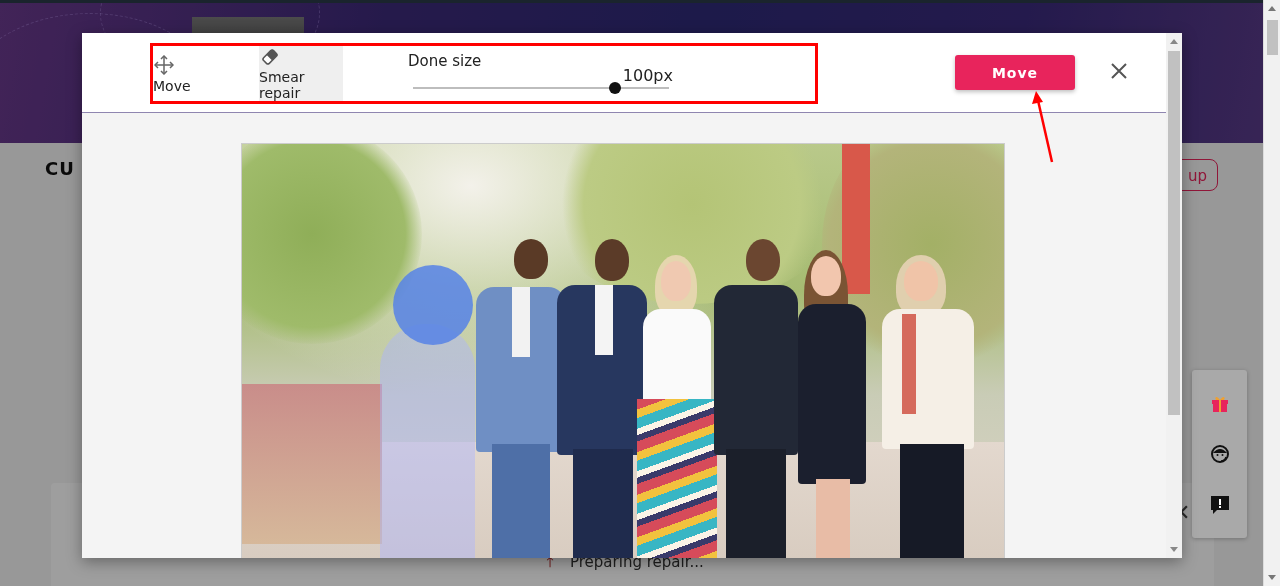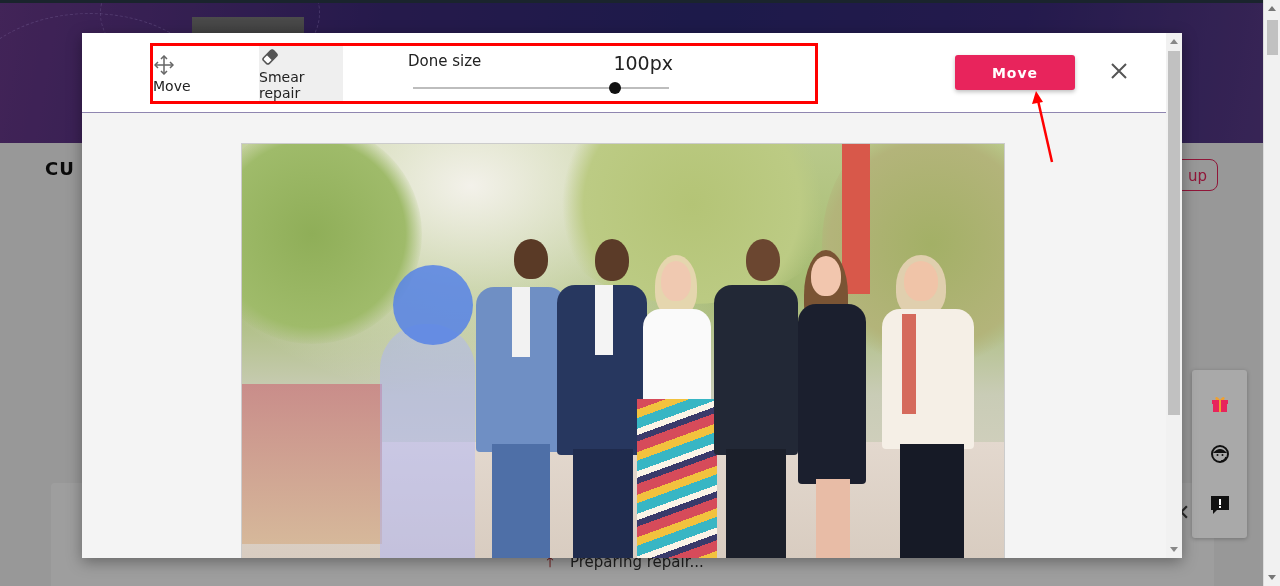--- a/index.html
+++ b/index.html
@@ -38,21 +38,21 @@
   .modal { position: absolute; left: 82px; top: 33px; width: 1100px; height: 525px; background: #f4f4f4; box-shadow: 0 4px 14px rgba(0,0,0,0.35); overflow: hidden; }
   .modal-header { position: absolute; left: 0; top: 0; width: 1084px; height: 80px; background: #fff; border-bottom: 1px solid #8f86b0; }
   .toolbar-box { position: absolute; left: 68px; top: 10px; width: 668px; height: 61px; border: 3px solid #f00; display: flex; align-items: stretch; }
   .tool { display: flex; flex-direction: column; align-items: flex-start; justify-content: center; cursor: pointer; color: #222; font-size: 14px; }
   .tool .tool-icon { width: 22px; height: 22px; display: flex; align-items: center; justify-content: center; margin-bottom: 2px; }
   .tool.move { width: 70px; margin-left: 0; }
   .tool.smear { width: 84px; margin-left: 36px; background: #efefef; }
   .tool.tick { width: 96px; margin-left: 22px; }
   .brush { position: relative; margin-left: 50px; width: 280px; }
   .brush .b-label { position: absolute; left: 15px; top: 6px; font-size: 15px; color: #222; }
-  .brush .b-value { position: absolute; right: 0; top: 6px; font-size: 19px; color: #222; }
+  .brush .b-value { position: absolute; right: 0; top: 20px; font-size: 16px; color: #222; }
   .brush .b-track { position: absolute; left: 20px; top: 41px; width: 256px; height: 2px; background: #bdbdbd; cursor: pointer; }
   .brush .b-thumb { position: absolute; top: -5px; width: 12px; height: 12px; border-radius: 50%; background: #111; margin-left: -6px; cursor: grab; }
 
   .done-btn { position: absolute; left: 873px; top: 22px; width: 120px; height: 35px; background: #e8245c; color: #fff; border: none; border-radius: 3px;
     font-size: 14px; font-weight: bold; letter-spacing: 1px; box-shadow: 0 2px 4px rgba(0,0,0,0.25); cursor: pointer; font-family: "DejaVu Sans", sans-serif; }
   .close-btn { position: absolute; left: 1027px; top: 28px; width: 20px; height: 20px; cursor: pointer; }
   .arrow-annot { position: absolute; left: 1030px; top: 90px; width: 30px; height: 75px; pointer-events: none; }
 
   .modal-scroll { position: absolute; left: 1084px; top: 0; width: 16px; height: 525px; background: #f1f1f1; }
   .modal-scroll .thumb { position: absolute; left: 2px; top: 18px; width: 12px; height: 364px; background: #c1c1c1; }

